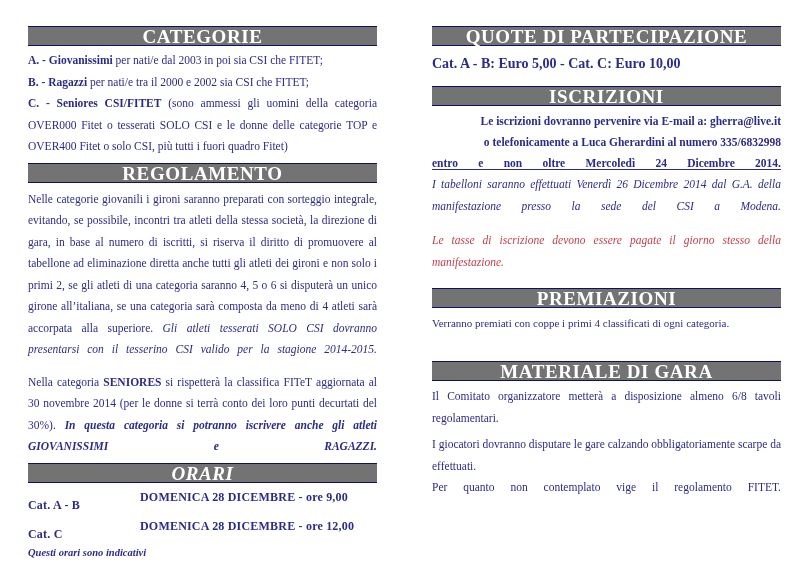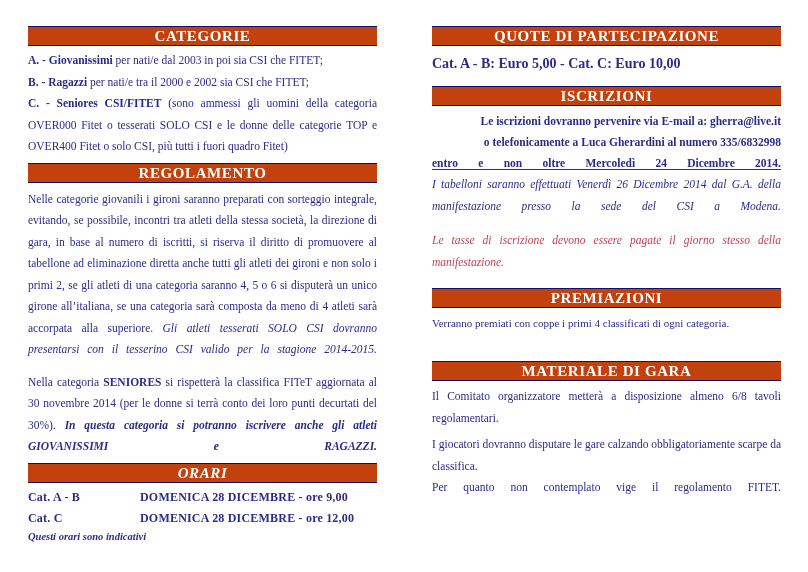--- a/index.html
+++ b/index.html
@@ -6,41 +6,41 @@
   body {
     width: 808px; height: 572px; overflow: hidden;
     background: #ffffff;
     color: #2b2b8a;
     font-family: "Liberation Serif", "DejaVu Serif", serif;
   }
   .page { display: flex; width: 808px; height: 572px; }
   .col { width: 404px; box-sizing: border-box; padding: 26px 27px 0 28px; overflow: hidden; }
 
   .bar {
-    background: #c2410c; color: #ffffff;
-    font-weight: bold; font-size: 15px; line-height: 19px;
+    background: #737373; color: #ffffff;
+    font-weight: bold; font-size: 19px; line-height: 19px;
     text-align: center; letter-spacing: .6px;
     border-top: 1px solid #10106a; border-bottom: 1px solid #10106a;
     box-sizing: border-box; height: 20px;
   }
   p { margin: 0; }
   .body-text { font-size: 11.5px; line-height: 21.5px; text-align: justify; }
   .last-justify { text-align-last: justify; }
   .bold { font-weight: bold; }
   .bi { font-weight: bold; font-style: italic; }
   .it { font-style: italic; }
 
   .cats { margin-top: 4px; }
   .bar-regolamento { margin-top: 5px; }
   .para-regolamento { margin-top: 6px; }
   .para-seniores { margin-top: 11px; }
   .bar-orari { margin-top: 5px; font-style: italic; }
   .orari-rows { margin-top: 4px; }
   .orari-row { display: flex; font-weight: bold; font-size: 12px; line-height: 21px; letter-spacing: .2px; white-space: nowrap; }
-  .orari-cat { width: 112px; flex: 0 0 112px; }
+  .orari-cat { width: 112px; flex: 0 0 112px; margin-top: 8px; }
   .orari-note { font-size: 10.5px; line-height: 16px; font-weight: bold; font-style: italic; }
 
   .fee-line { margin-top: 7px; font-weight: bold; font-size: 14px; line-height: 21px; white-space: nowrap; }
   .bar-iscrizioni { margin-top: 12px; }
   .iscr-block { margin-top: 5px; font-weight: bold; font-size: 11.5px; line-height: 21px; }
   .iscr-line { text-align: right; white-space: nowrap; }
   .iscr-deadline { text-align: justify; text-align-last: justify; white-space: normal; text-decoration: underline; text-underline-offset: 2px; }
   .tabelloni { font-style: italic; }
   .red-note { margin-top: 13px; color: #c13f4f; font-style: italic; }
   .bar-premiazioni { margin-top: 15px; }
@@ -108,18 +108,18 @@
 
     <div class="bar bar-premiazioni">PREMIAZIONI</div>
 
     <p class="body-text premiazioni-line">Verranno premiati con coppe i primi 4 classificati di ogni categoria.</p>
 
     <div class="bar bar-materiale">MATERIALE DI GARA</div>
 
     <p class="body-text materiale-body">Il Comitato organizzatore metterà a disposizione almeno 6/8 tavoli regolamentari.</p>
 
 
-    <p class="body-text tenuta-body1">I giocatori dovranno disputare le gare calzando obbligatoriamente scarpe da classifica.</p>
+    <p class="body-text tenuta-body1">I giocatori dovranno disputare le gare calzando obbligatoriamente scarpe da effettuati.</p>
     <p class="body-text last-justify">Per quanto non contemplato vige il regolamento FITET.</p>
 
   </div>
 
 </div>
 
 </body></html>

